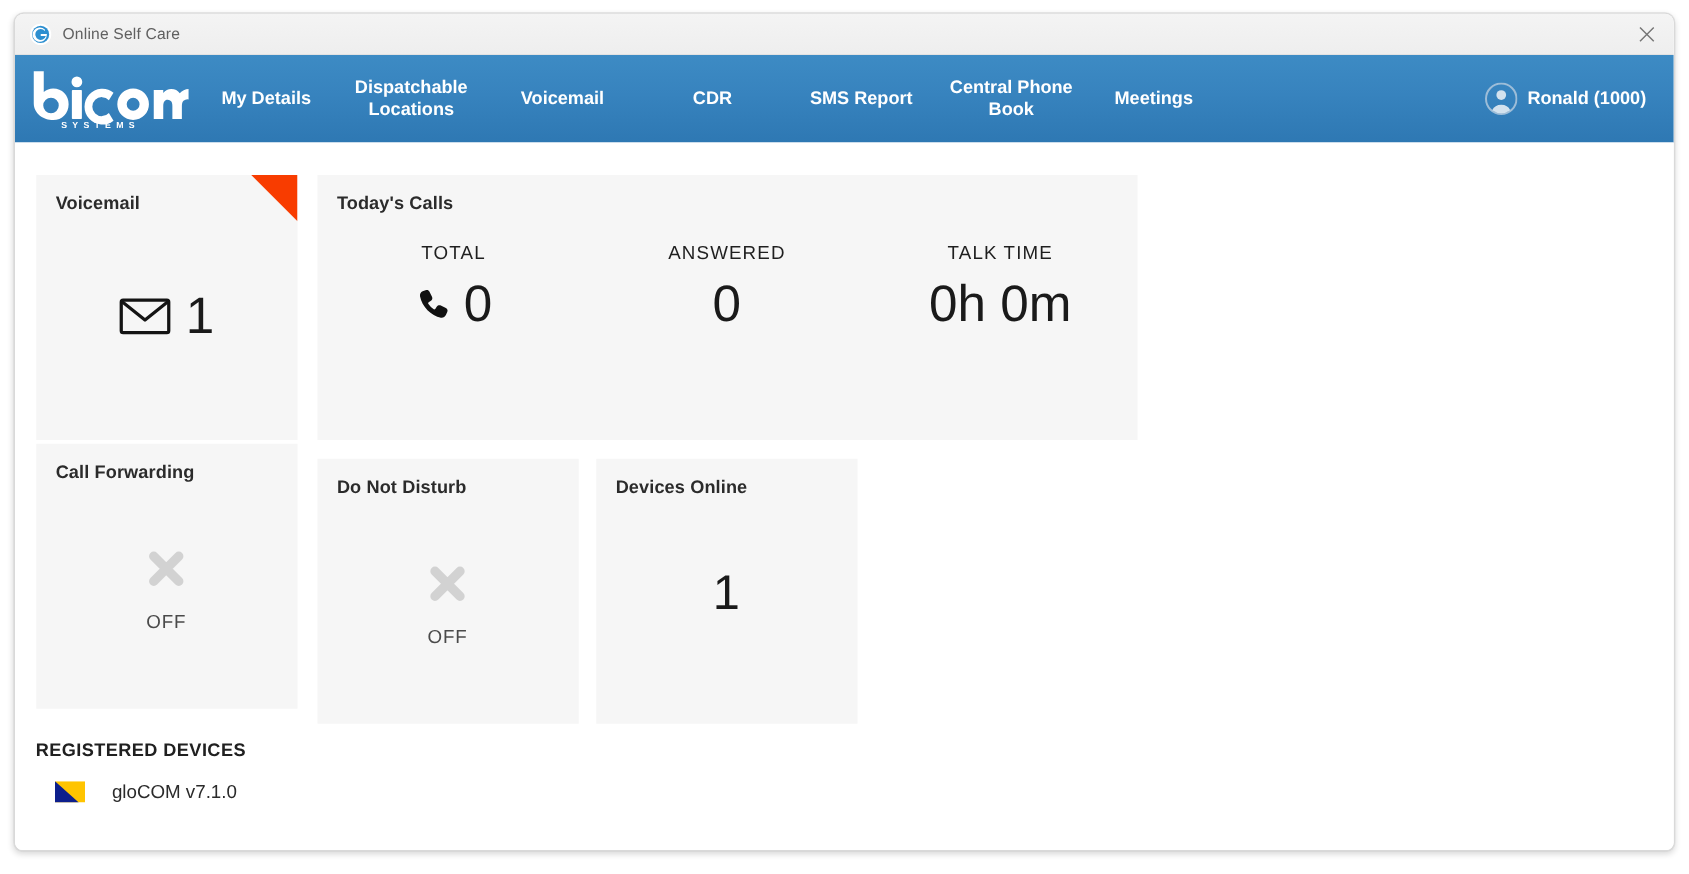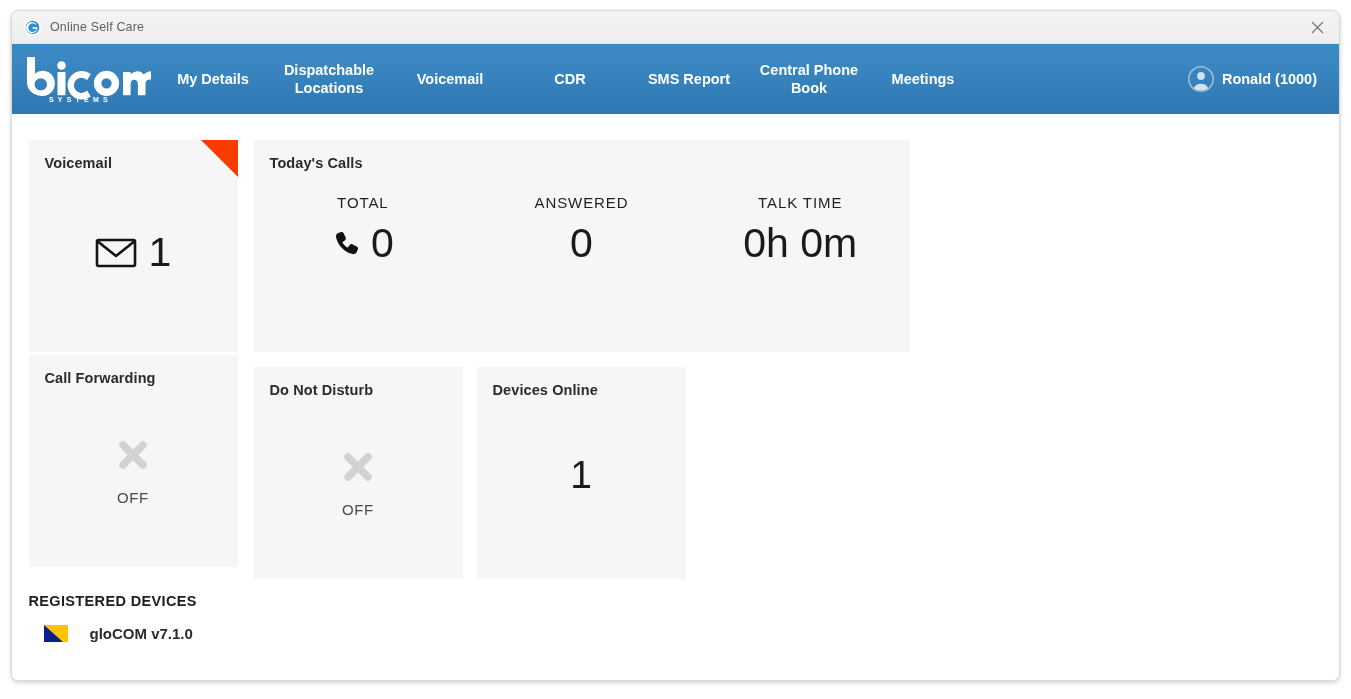--- a/index.html
+++ b/index.html
@@ -272,21 +272,21 @@
   }
   .dev-row {
     position: absolute;
     left: 11px;
     top: 485px;
     display: flex;
     align-items: center;
   }
   .dev-flag { width: 24px; height: 17px; margin-left: 15px; margin-right: 22px; flex: none; }
   .dev-flag svg { display: block; }
-  .dev-name { font-size: 15px; color: #2b2b2b; font-weight: bold; }
+  .dev-name { font-size: 15px; color: #2b2b2b; }
 
   .content-inner {
     position: relative;
     margin: 0 auto;
     width: 1316px;
     height: 100%;
     padding-left: 111px;
     box-sizing: border-box;
   }
 </style>

